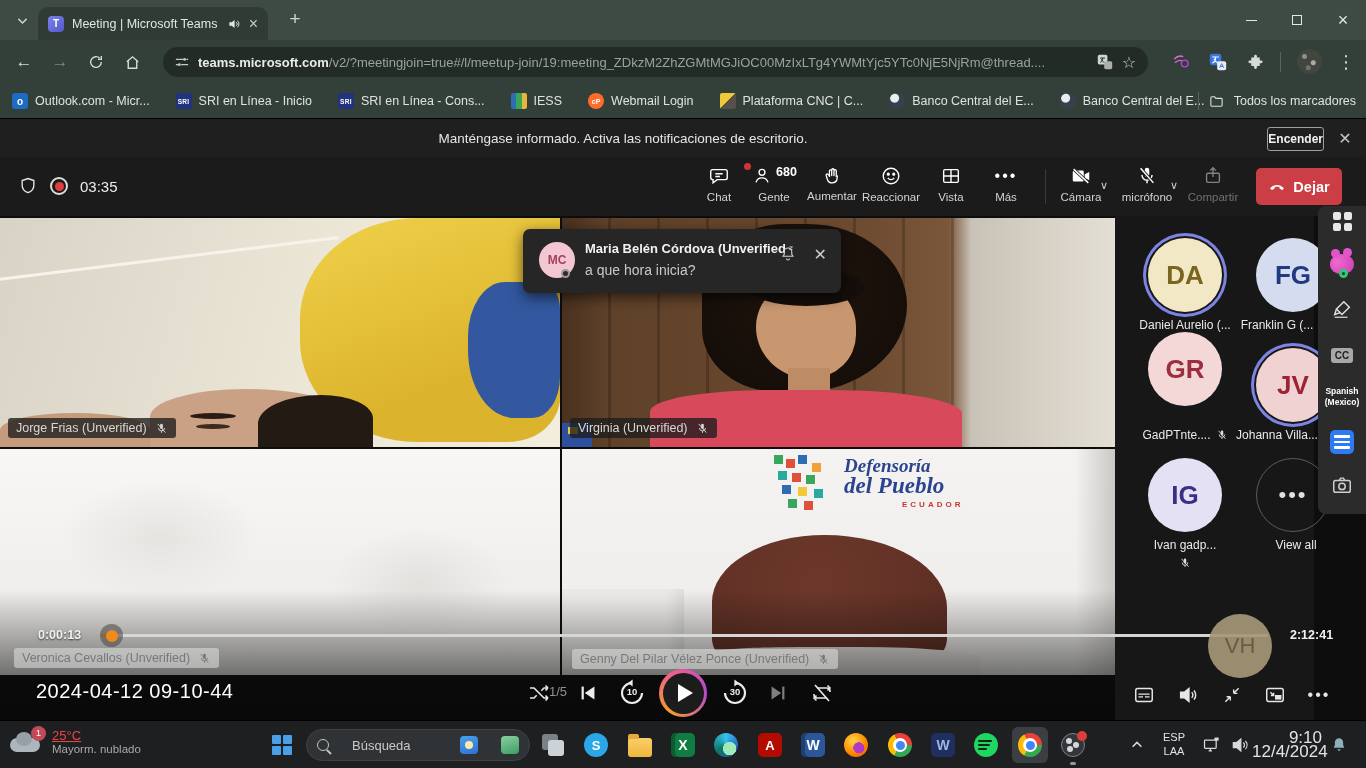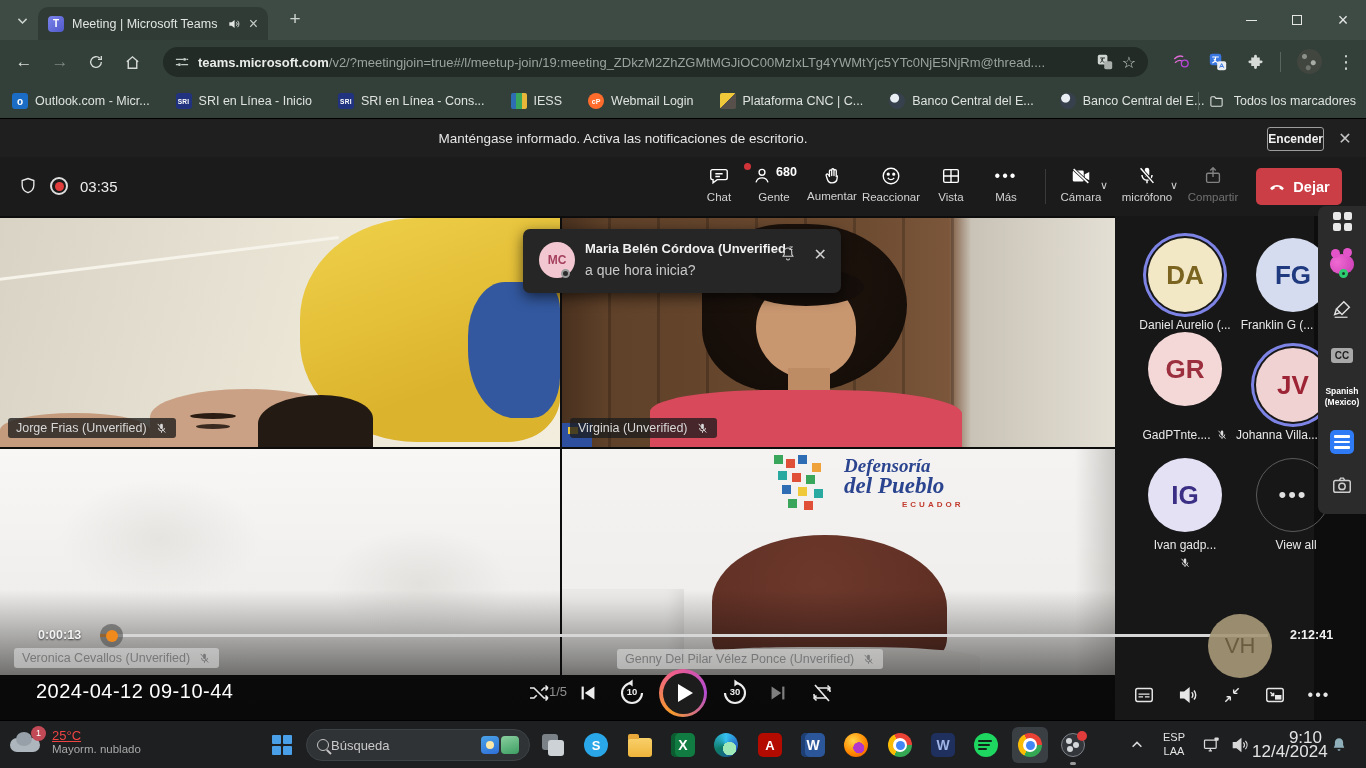--- a/index.html
+++ b/index.html
@@ -168,21 +168,21 @@
   .taskbar { position:absolute; left:0; top:720px; width:1366px; height:48px; background:#1d1f21; border-top:1px solid #000; }
   .weather { position:absolute; left:10px; top:7px; display:flex; gap:8px; align-items:center; }
   .wcloud { position:relative; width:34px; height:24px; }
   .wcloud:before { content:""; position:absolute; left:0; bottom:2px; width:30px; height:14px; background:#aeb6bd; border-radius:8px; }
   .wcloud:after { content:""; position:absolute; left:6px; bottom:8px; width:16px; height:14px; background:#97a0a8; border-radius:50%; }
   .wbadge { position:absolute; right:-2px; top:-4px; width:15px; height:15px; border-radius:50%; background:#c24a56; color:#fff; font-size:9px; display:flex; align-items:center; justify-content:center; z-index:2; }
   .wtemp { color:#ef4444; font-size:13px;text-decoration:underline; }
   .wdesc { color:#a9a9a9; font-size:11.5px; }
   .startico { position:absolute; left:272px; top:14px; display:grid; grid-template-columns:9px 9px; gap:2px; }
   .startico i { width:9px; height:9px; background:#4aa0e8; border-radius:1px; }
-  .searchbox { position:absolute; left:306px; top:8px; width:224px; height:32px; background:#2f3335; border:1px solid #3e4245; border-radius:16px; display:flex; align-items:center; padding:8px 10px; gap:2px; }
+  .searchbox { position:absolute; left:306px; top:8px; width:224px; height:32px; background:#2f3335; border:1px solid #3e4245; border-radius:16px; display:flex; align-items:center; padding:8px 10px; gap:23px; }
   .mag { width:12px; height:12px; border:1.7px solid #c6c6c6; border-radius:50%; position:relative; }
   .mag:after { content:""; position:absolute; right:-4px; bottom:-3px; width:6px; height:1.7px; background:#c6c6c6; transform:rotate(45deg); }
   .searchtxt { color:#c9c9c9; font-size:13px; flex:1; }
   .shl1 { width:18px; height:18px; border-radius:4px; background:linear-gradient(160deg,#4aa3e8,#2f6fd8); position:relative; }
   .shl1:after { content:""; position:absolute; left:5px; top:5px; width:8px; height:8px; border-radius:50%; background:#ffe9a8; }
   .shl2 { width:18px; height:18px; border-radius:4px; background:linear-gradient(160deg,#8ad0a0,#3d9e63); }
   .tapp { position:absolute; top:10px; width:28px; height:28px; display:flex; align-items:center; justify-content:center; }
   .activebg { position:absolute; left:1012px; top:6px; width:36px; height:36px; background:#3a3f44; border-radius:6px; }
   .ic-sq { width:24px; height:24px; border-radius:5px; display:flex; align-items:center; justify-content:center; color:#fff; font-weight:bold; font-size:14px; }
   .ic-circ { width:24px; height:24px; border-radius:50%; display:flex; align-items:center; justify-content:center; color:#fff; font-weight:bold; font-size:13px; }
@@ -516,21 +516,21 @@
     </div>
     <div class="pill lightp" style="left:14px; top:432px;">
       <span>Veronica Cevallos (Unverified)</span>
       <svg width="13" height="13" viewBox="0 0 24 24">
           <rect x="9.5" y="3" width="5" height="10" rx="2.5" fill="#787878"></rect>
           <path d="M6.5 11a5.5 5.5 0 0011 0" fill="none" stroke="#787878" stroke-width="1.8"></path>
           <line x1="12" y1="16.5" x2="12" y2="20" stroke="#787878" stroke-width="1.8"></line>
           <line x1="5" y1="3.5" x2="19" y2="19.5" stroke="#787878" stroke-width="1.8"></line>
         </svg>
     </div>
-    <div class="pill lightp" style="left:572px; top:433px;margin-left:45px;">
+    <div class="pill lightp" style="left:572px; top:433px;">
       <span>Genny Del Pilar Vélez Ponce (Unverified)</span>
       <svg width="13" height="13" viewBox="0 0 24 24">
           <rect x="9.5" y="3" width="5" height="10" rx="2.5" fill="#787878"></rect>
           <path d="M6.5 11a5.5 5.5 0 0011 0" fill="none" stroke="#787878" stroke-width="1.8"></path>
           <line x1="12" y1="16.5" x2="12" y2="20" stroke="#787878" stroke-width="1.8"></line>
           <line x1="5" y1="3.5" x2="19" y2="19.5" stroke="#787878" stroke-width="1.8"></line>
         </svg>
     </div>
 
     <div class="sidebar">

